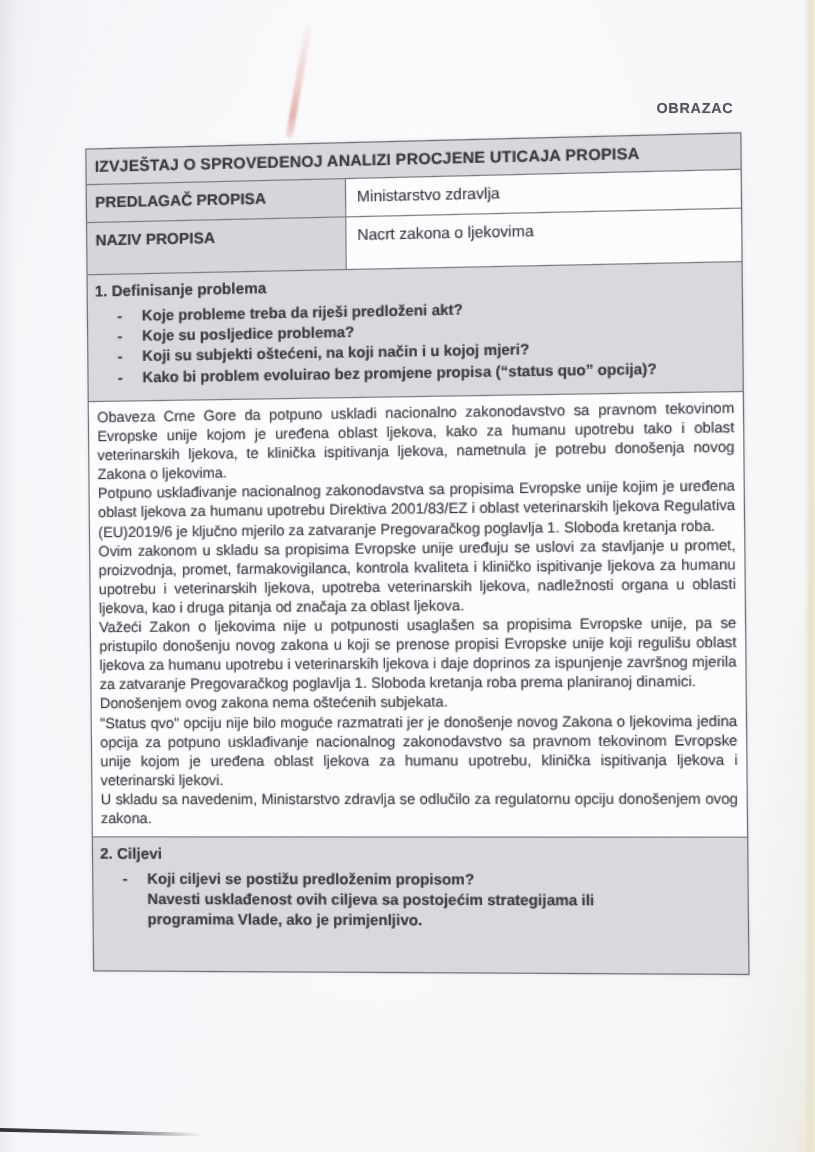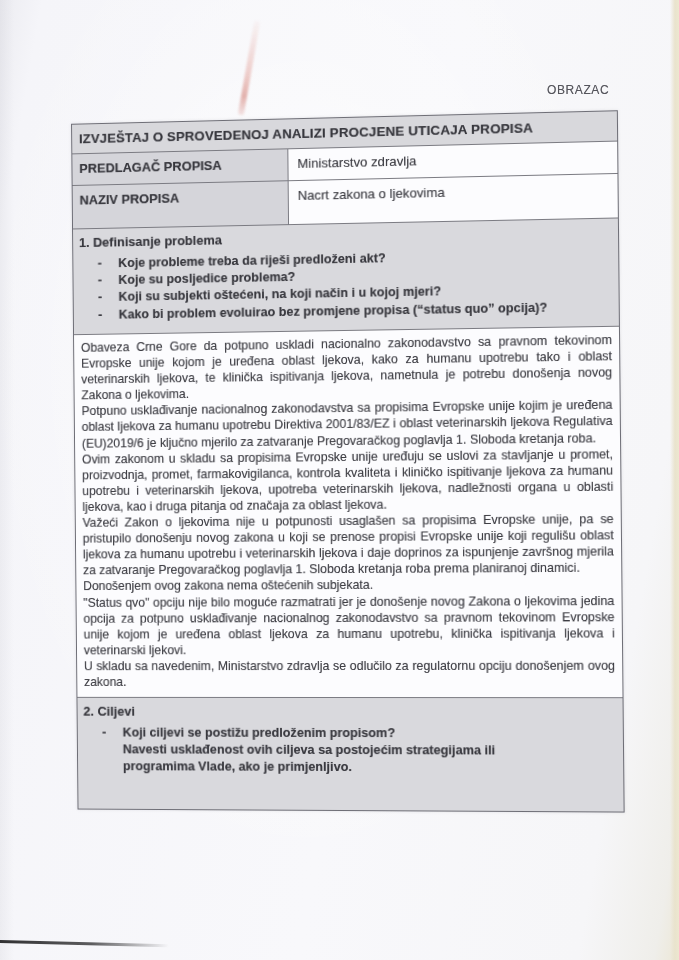--- a/index.html
+++ b/index.html
@@ -35,21 +35,21 @@
     background: linear-gradient(to right, #2f2f31, #5c5c5e 55%, rgba(110,110,112,0));
   }
   .left-shade {
     position: absolute; left: 0; top: 0; width: 14px; height: 100%;
     background: linear-gradient(to right, rgba(120,120,135,0.08), rgba(120,120,135,0));
   }
 
   
   .corner-label {
     position: absolute; left: 547px; top: 83px;
-    font-size: 12px; font-weight: normal; letter-spacing: 0.6px;
+    font-size: 12px; font-weight: bold; letter-spacing: 0.6px;
     color: #55555c;
     text-shadow: 0 0 0.6px rgba(85,85,92,0.5);
   }
 
   
   .doc {
     position: absolute; left: 70px; top: 117px; width: 549px;
     transform: perspective(2000px) rotateY(-5deg) rotateZ(-0.55deg);
     transform-origin: 50% 50%;
     background: #fcfcfe;

